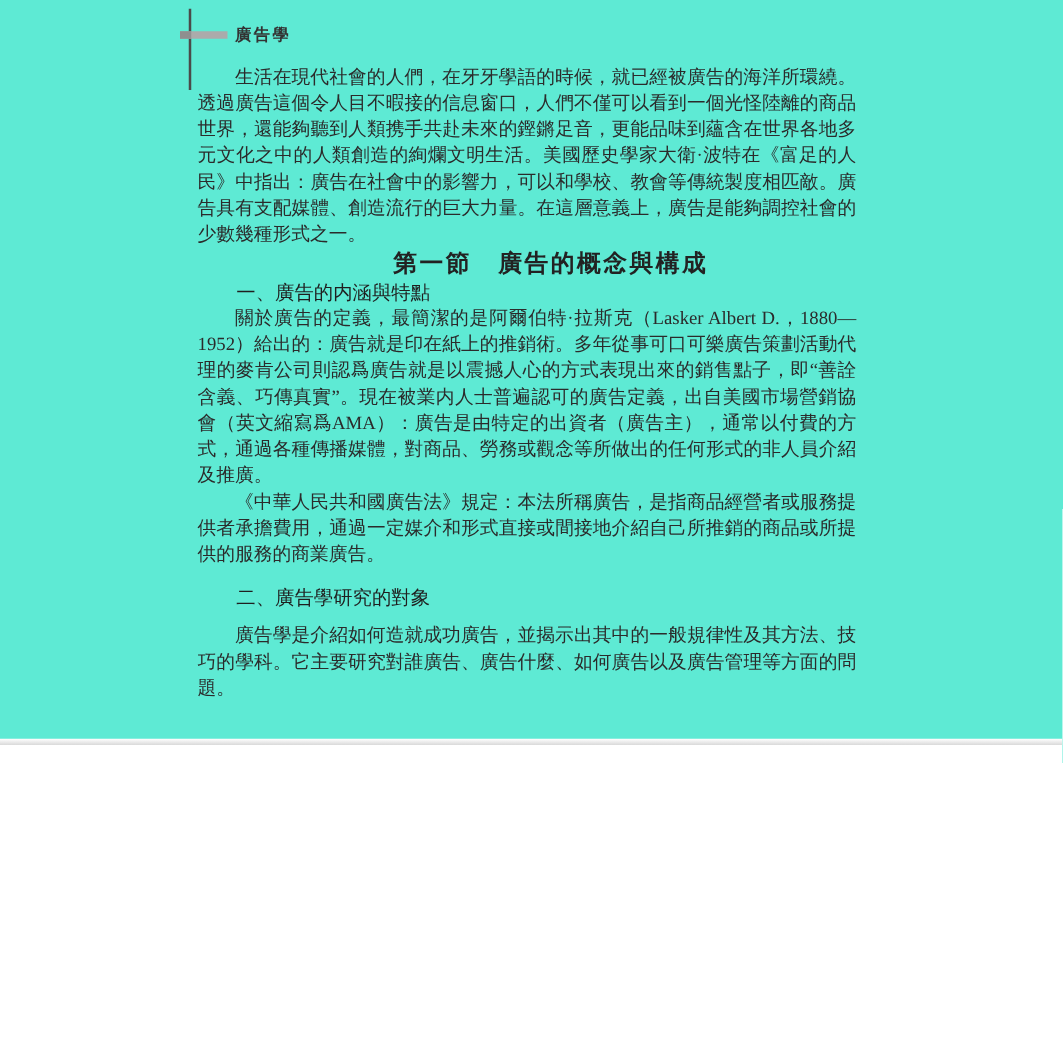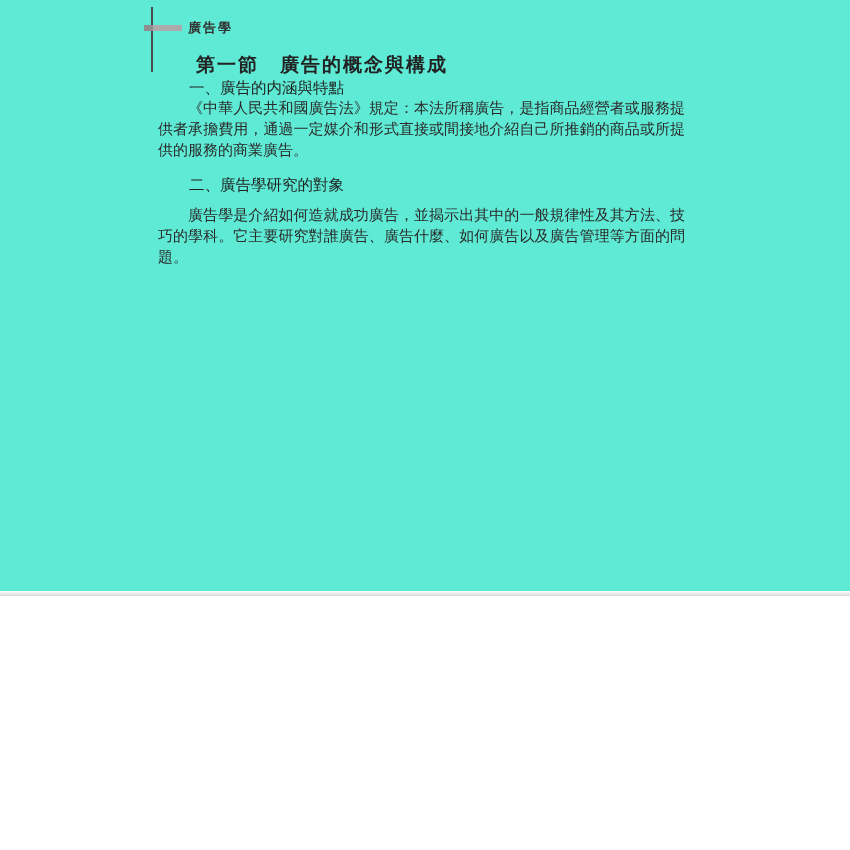--- a/index.html
+++ b/index.html
@@ -64,21 +64,21 @@
     text-justify: inter-ideograph;
   }
   .content p {
     margin: 0;
     text-indent: 2em;
   }
   .section-title {
     margin: 18px 0 0 0;
     font-size: 19px;
     font-weight: bold;
-    text-align: left;
+    text-align: center;
     text-indent: 0;
     letter-spacing: 2px;
     line-height: 26px;
     color: #222222;
   }
   .sub-heading {
     margin: 26px 0 12px 0;
     font-family: "Liberation Sans", "DejaVu Sans", sans-serif;
     font-size: 15.5px;
     font-weight: normal;
@@ -118,27 +118,29 @@
 <div class="page">
 
   <div class="header-vrule"></div>
   <div class="header-bar">
     <div class="header-bar-cap"></div>
   </div>
   <div class="header-title">廣告學</div>
 
   <div class="content">
 
+    <p>生活在現代社會的人們，在牙牙學語的時候，就已經被廣告的海洋所環繞。透過廣告這個令人目不暇接的信息窗口，人們不僅可以看到一個光怪陸離的商品世界，還能夠聽到人類携手共赴未來的鏗鏘足音，更能品味到蘊含在世界各地多元文化之中的人類創造的絢爛文明生活。美國歷史學家大衛·波特在《富足的人民》中指出：廣告在社會中的影響力，可以和學校、教會等傳統製度相匹敵。廣告具有支配媒體、創造流行的巨大力量。在這層意義上，廣告是能夠調控社會的少數幾種形式之一。</p>
 
 
     <p class="section-title">第一節　廣告的概念與構成</p>
 
     <p class="sub-heading">一、廣告的内涵與特點</p>
 
 
+    <p>關於廣告的定義，最簡潔的是阿爾伯特·拉斯克（Lasker Albert D.，1880—1952）給出的：廣告就是印在紙上的推銷術。多年從事可口可樂廣告策劃活動代理的麥肯公司則認爲廣告就是以震撼人心的方式表現出來的銷售點子，即“善詮含義、巧傳真實”。現在被業内人士普遍認可的廣告定義，出自美國市場營銷協會（英文縮寫爲AMA）：廣告是由特定的出資者（廣告主），通常以付費的方式，通過各種傳播媒體，對商品、勞務或觀念等所做出的任何形式的非人員介紹及推廣。</p>
 
     <p>《中華人民共和國廣告法》規定：本法所稱廣告，是指商品經營者或服務提供者承擔費用，通過一定媒介和形式直接或間接地介紹自己所推銷的商品或所提供的服務的商業廣告。</p>
 
 
     <p class="sub-heading second">二、廣告學研究的對象</p>
 
     <p>廣告學是介紹如何造就成功廣告，並揭示出其中的一般規律性及其方法、技巧的學科。它主要研究對誰廣告、廣告什麼、如何廣告以及廣告管理等方面的問題。</p>
 
   </div>
 

